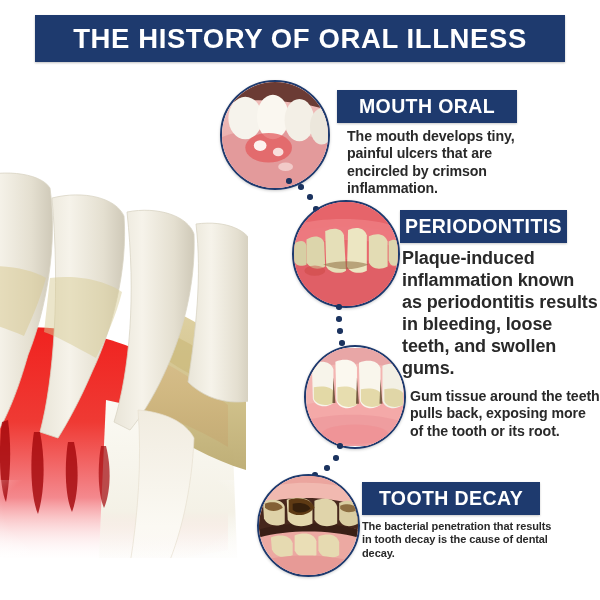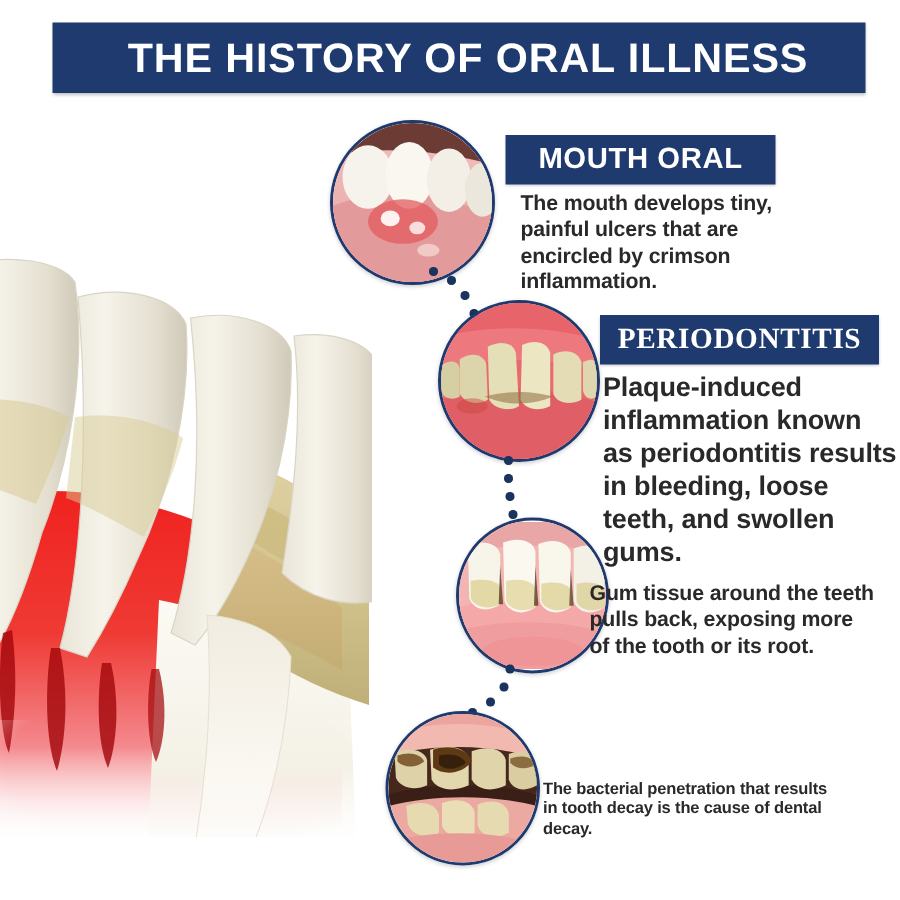--- a/index.html
+++ b/index.html
@@ -8,21 +8,20 @@
     background:#ffffff;
     font-family:"Liberation Sans","DejaVu Sans",sans-serif;
   }
   .stage{position:absolute;inset:0;}
 
   
   .title-banner{
     position:absolute;left:35px;top:15px;width:530px;height:47px;
     background:#1e3a6e;display:flex;align-items:center;justify-content:center;
     box-shadow:0 1px 2px rgba(0,0,0,.25);
-    padding-left:12px;
   }
   .title-banner span{
     color:#ffffff;font-size:27.5px;font-weight:bold;letter-spacing:.6px;
     white-space:nowrap;
   }
 
   
   .anatomy{position:absolute;left:-12px;top:150px;width:260px;height:450px;}
   .anatomy svg{display:block;width:100%;height:100%;}
 
@@ -55,27 +54,27 @@
   }
   .body-text{
     position:absolute;color:#292929;font-weight:bold;
     line-height:1.22;letter-spacing:-.1px;
   }
 
   #lab-1{left:337px;top:90px;width:180px;height:33px;}
   #lab-1 span{font-size:19.5px;}
   #txt-1{left:347px;top:128px;width:196px;font-size:14.2px;}
 
-  #lab-2{left:400px;top:210px;width:186px;height:33px;font-family:Liberation Serif, serif;}
+  #lab-2{left:400px;top:210px;width:167px;height:33px;}
   #lab-2 span{font-size:19.5px;}
   #txt-2{left:402px;top:248px;width:196px;font-size:18px;}
 
   #lab-3{left:408px;top:350px;width:178px;height:32px;}
   #lab-3 span{font-size:19px;}
-  #txt-3{left:393px;top:388px;width:190px;font-size:14.2px;}
+  #txt-3{left:410px;top:388px;width:190px;font-size:14.2px;}
 
   #lab-4{left:362px;top:482px;width:178px;height:33px;}
   #lab-4 span{font-size:19.5px;}
   #txt-4{left:362px;top:520px;width:198px;font-size:11px;}
 </style>
 </head>
 <body>
 
 <div class="stage">
 
@@ -260,15 +259,18 @@
       <path d="M30 24 C 42 20, 54 24, 56 32 C 50 40, 38 42, 30 36 Z" fill="#5e3a14"></path>
       <path d="M34 28 C 42 26, 50 28, 52 33 C 46 38, 38 38, 34 34 Z" fill="#36200c"></path>
       <path d="M6 28 C 14 25, 22 27, 24 32 C 18 37, 10 36, 6 32 Z" fill="#6b4418" opacity=".8"></path>
       <path d="M82 30 C 90 27, 97 29, 99 34 C 93 38, 86 37, 82 33 Z" fill="#6b4418" opacity=".7"></path>
       <path d="M12 62 C 22 58, 32 60, 34 68 L34 80 C 26 84, 16 82, 13 74 Z" fill="#e6dab1"></path>
       <path d="M36 60 C 46 56, 56 58, 58 66 L58 80 C 49 85, 39 83, 36 75 Z" fill="#eadeb6"></path>
       <path d="M60 61 C 70 57, 79 59, 81 67 L81 80 C 72 85, 63 83, 60 75 Z" fill="#e6dab1"></path>
       <path d="M0 86 C 28 78, 72 78, 100 88 L100 100 H0 Z" fill="#e79a96"></path>
     </svg>
   </div>
+  <div class="label-banner" id="lab-4">
+    <span>TOOTH DECAY</span>
+  </div>
   <div class="body-text" id="txt-4">The bacterial penetration that results in tooth decay is the cause of dental decay.</div>
 
 </div>
 
 </body></html>

